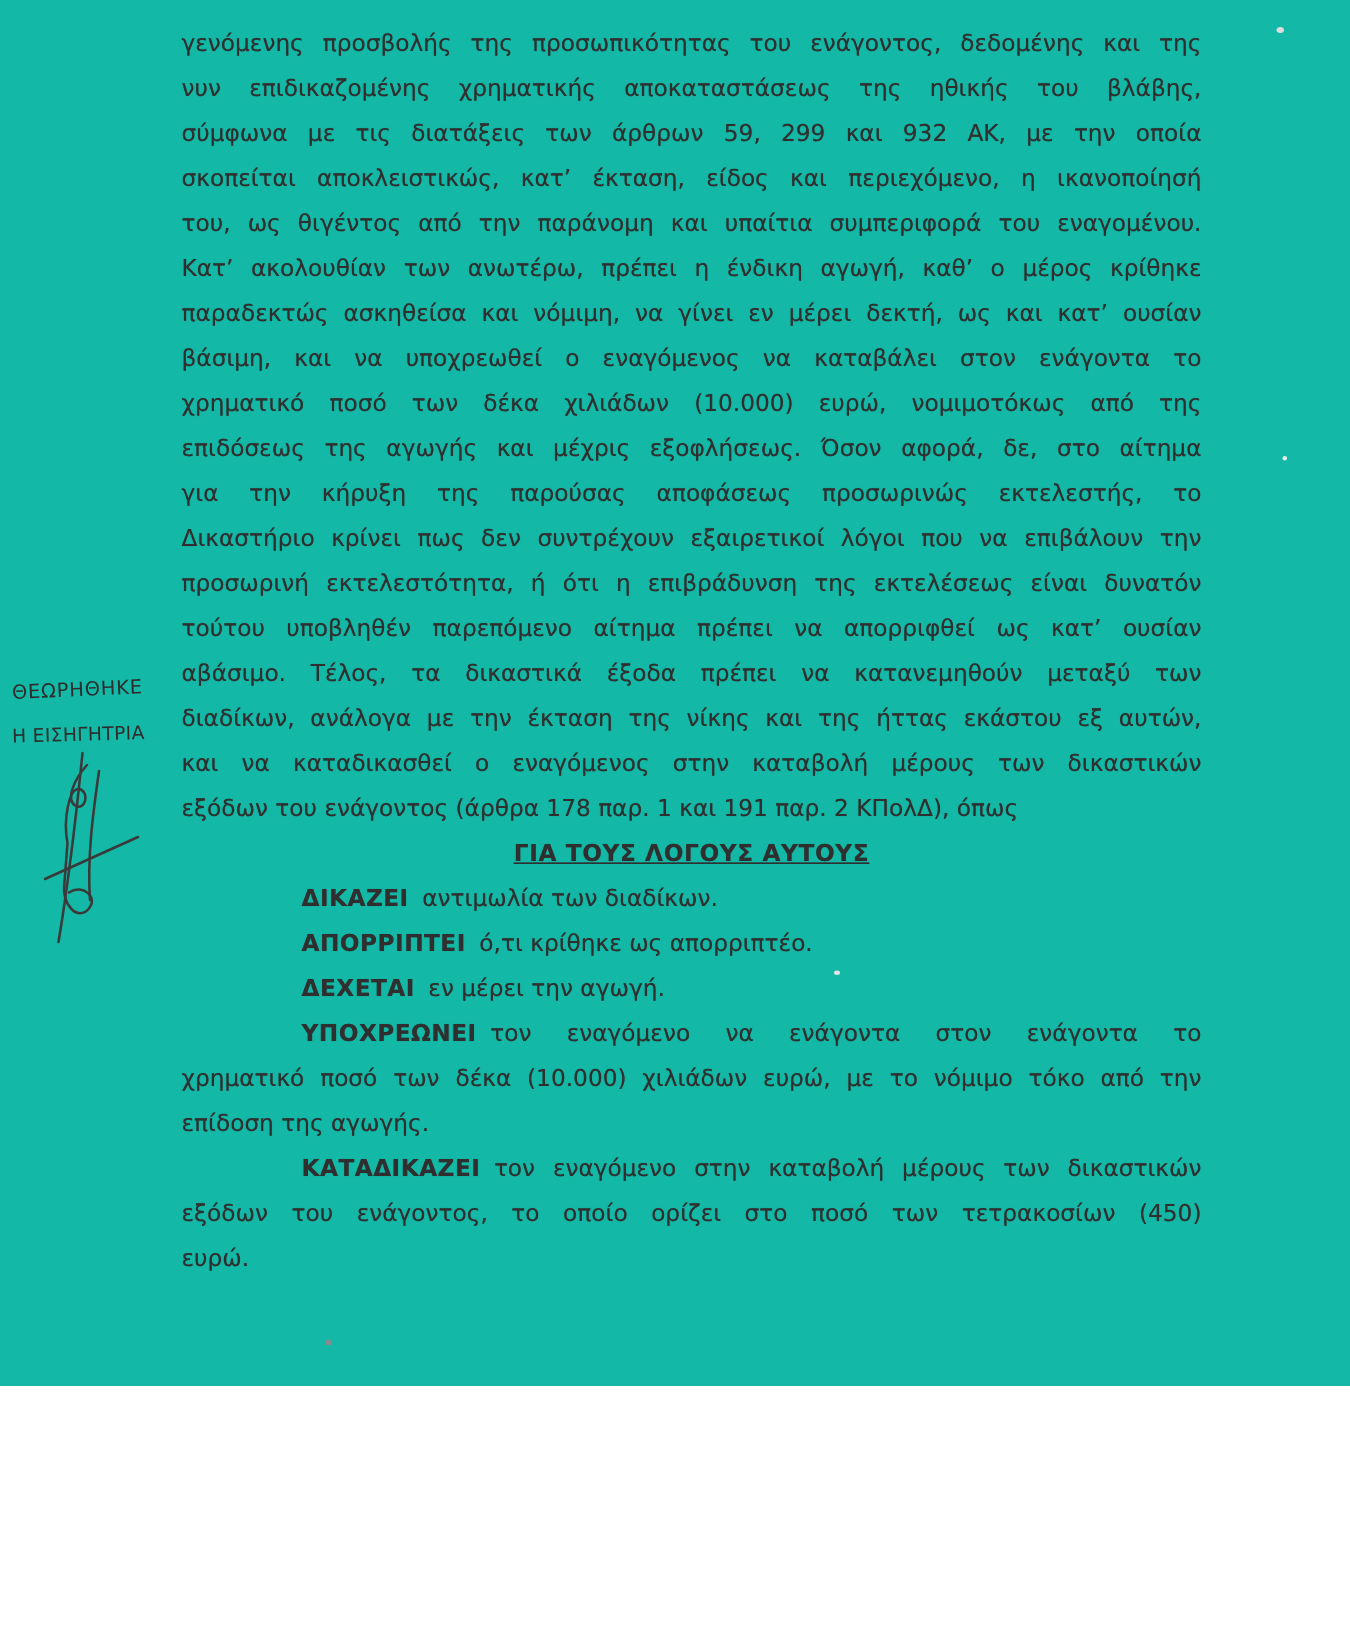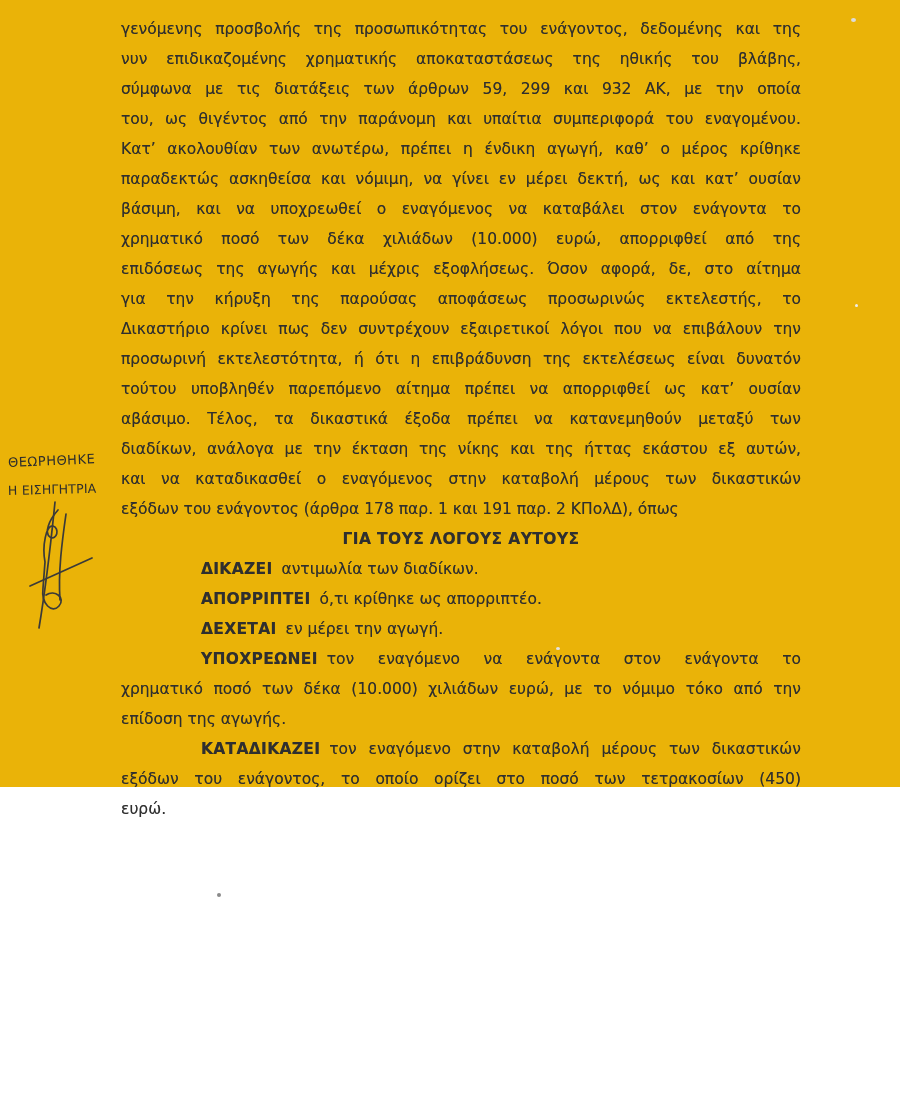--- a/index.html
+++ b/index.html
@@ -3,22 +3,22 @@
 <meta charset="utf-8">
 <style>
   html, body {
     margin: 0; padding: 0;
     width: 900px; height: 1095px;
     overflow: hidden;
     background: #ffffff;
   }
   .page {
     position: relative;
-    width: 900px; height: 787px;
-    background: #eab308;
+    width: 900px; height: 924px;
+    background: #14b8a6;
     font-family: "DejaVu Sans", sans-serif;
     color: #2f2f2f;
   }
   .text-block {
     position: absolute;
     left: 121px; top: 14px;
     width: 680px;
     font-size: 15.5px;
     line-height: 30px;
     text-shadow: 0 0 0.5px rgba(45,45,45,0.55);
@@ -28,20 +28,21 @@
     text-align-last: justify;
     white-space: normal;
   }
   .line.left {
     text-align: right;
     text-align-last: left;
   }
   .line.center {
     text-align: left;
     text-align-last: center;
+    text-decoration: underline;
   }
   .heading {
     font-weight: bold;
     letter-spacing: 0.4px;
   }
   .indent { padding-left: 80px; }
   .verb {
     font-weight: bold;
     letter-spacing: 0.3px;
     margin-right: 9px;
@@ -96,30 +97,31 @@
   <div class="text-block">
 
     <div class="body-lines">
 
         <div class="line">γενόμενης προσβολής της προσωπικότητας του ενάγοντος, δεδομένης και της</div>
 
         <div class="line">νυν επιδικαζομένης χρηματικής αποκαταστάσεως της ηθικής του βλάβης,</div>
 
         <div class="line">σύμφωνα με τις διατάξεις των άρθρων 59, 299 και 932 ΑΚ, με την οποία</div>
 
+        <div class="line">σκοπείται αποκλειστικώς, κατ’ έκταση, είδος και περιεχόμενο, η ικανοποίησή</div>
 
         <div class="line">του, ως θιγέντος από την παράνομη και υπαίτια συμπεριφορά του εναγομένου.</div>
 
         <div class="line">Κατ’ ακολουθίαν των ανωτέρω, πρέπει η ένδικη αγωγή, καθ’ ο μέρος κρίθηκε</div>
 
         <div class="line">παραδεκτώς ασκηθείσα και νόμιμη, να γίνει εν μέρει δεκτή, ως και κατ’ ουσίαν</div>
 
         <div class="line">βάσιμη, και να υποχρεωθεί ο εναγόμενος να καταβάλει στον ενάγοντα το</div>
 
-        <div class="line">χρηματικό ποσό των δέκα χιλιάδων (10.000) ευρώ, απορριφθεί από της</div>
+        <div class="line">χρηματικό ποσό των δέκα χιλιάδων (10.000) ευρώ, νομιμοτόκως από της</div>
 
         <div class="line">επιδόσεως της αγωγής και μέχρις εξοφλήσεως. Όσον αφορά, δε, στο αίτημα</div>
 
         <div class="line">για την κήρυξη της παρούσας αποφάσεως προσωρινώς εκτελεστής, το</div>
 
         <div class="line">Δικαστήριο κρίνει πως δεν συντρέχουν εξαιρετικοί λόγοι που να επιβάλουν την</div>
 
         <div class="line">προσωρινή εκτελεστότητα, ή ότι η επιβράδυνση της εκτελέσεως είναι δυνατόν</div>
 
 

